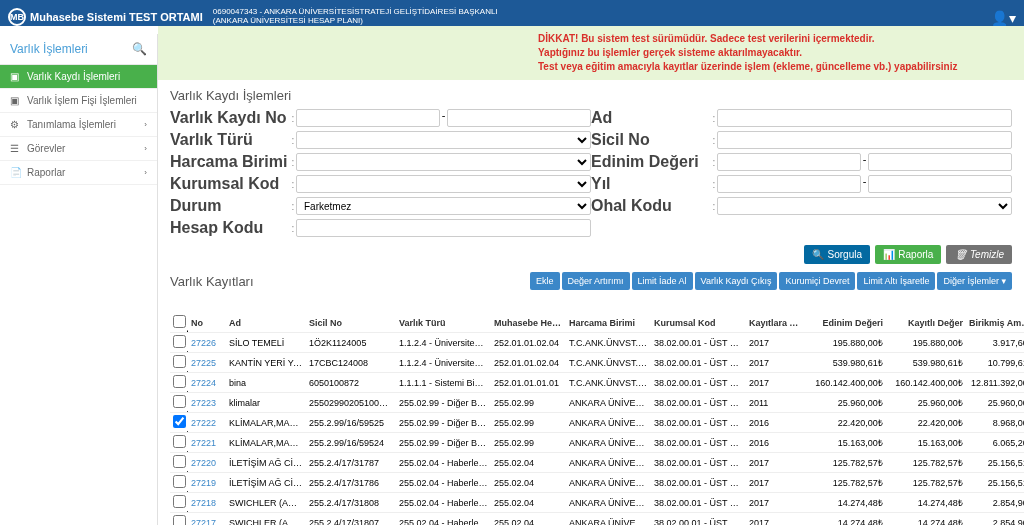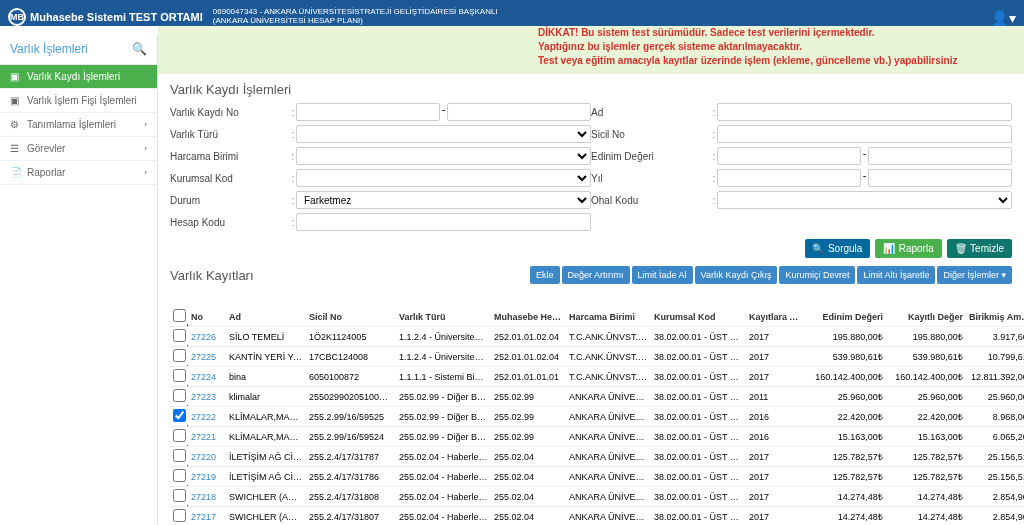--- a/index.html
+++ b/index.html
@@ -10,37 +10,37 @@
 .topbar .subtitle { font-size: 8px; margin-left: 10px; line-height: 1.1; }
 .topbar .user { margin-left: auto; font-size: 14px; }
 .container { display: flex; height: calc(100% - 22px); }
 .sidebar { width: 158px; border-right: 1px solid #e0e0e0; background: #fff; font-size: 10px; margin-top: 8px; }
 .sidebar-header { color: #4ca0d8; padding: 8px 10px; font-size: 12px; display: flex; justify-content: space-between; align-items: center; border-bottom: 1px solid #e8e8e8; }
 .sidebar-item { padding: 6px 10px; display: flex; align-items: center; cursor: pointer; border-bottom: 1px solid #f0f0f0; color: #666; }
 .sidebar-item.active { background: #49b04b; color: #fff; }
 .sidebar-item .caret { margin-left: auto; font-size: 8px; }
 .sidebar-item .ic { width: 12px; margin-right: 5px; font-size: 10px; }
 .main { flex: 1; overflow: auto; background: #fff; }
-.warning { background: #e8f5d7; padding: 0 0 6px 380px; }
+.warning { background: #e8f5d7; padding: 6px 0 6px 380px; }
 .warning div { color: #d9302b; font-weight: bold; font-size: 10px; line-height: 1.4; }
 .panel { margin: 8px 12px; }
 .panel-title { font-size: 13px; color: #555; margin-bottom: 6px; }
 .form { display: flex; flex-wrap: wrap; }
 .form-col { width: 50%; }
 .form-row { display: flex; align-items: center; margin-bottom: 4px; }
-.form-label { width: 120px; font-weight: normal; color: #444; font-size: 10px; }
+.form-label { width: 120px; font-weight: bold; color: #444; font-size: 16px; }
 .form-sep { width: 6px; text-align: center; color: #888; font-size: 10px; }
 .form-ctrl { flex: 1; display: flex; gap: 2px; }
 .form-ctrl input, .form-ctrl select { flex: 1; height: 18px; border: 1px solid #ccc; border-radius: 2px; font-size: 10px; padding: 0 3px; min-width: 0; }
 .form-ctrl select { background: #fff; }
 .btnrow { text-align: right; margin-top: 4px; }
 .btn { display: inline-block; padding: 4px 8px; border-radius: 2px; color: #fff; font-size: 10px; border: none; cursor: pointer; margin-left: 2px; }
 .btn-blue { background: #0369a1; }
 .btn-green { background: #49b04b; }
-.btn-orange { background: #0f766e; }
+.btn-orange { background: #737373; font-style: italic; }
 .tablewrap { margin: 0 12px 8px 12px; }
 .table-header { display: flex; justify-content: space-between; align-items: center; margin-bottom: 23px; }
 .table-title { font-size: 13px; color: #555; }
 .table-actions .btn { background: #3b87c8; font-size: 9px; padding: 4px 6px; }
 table { width: 100%; border-collapse: collapse; font-size: 9px; table-layout: fixed; }
 th, td { text-align: left; padding: 2px 3px; border-bottom: 1px solid #eee; white-space: nowrap; overflow: hidden; text-overflow: ellipsis; }
 th { color: #333; font-weight: bold; }
 td.link { color: #3b87c8; cursor: pointer; }
 td.num { text-align: right; }
 .footer { text-align: center; margin: 6px 0; }

